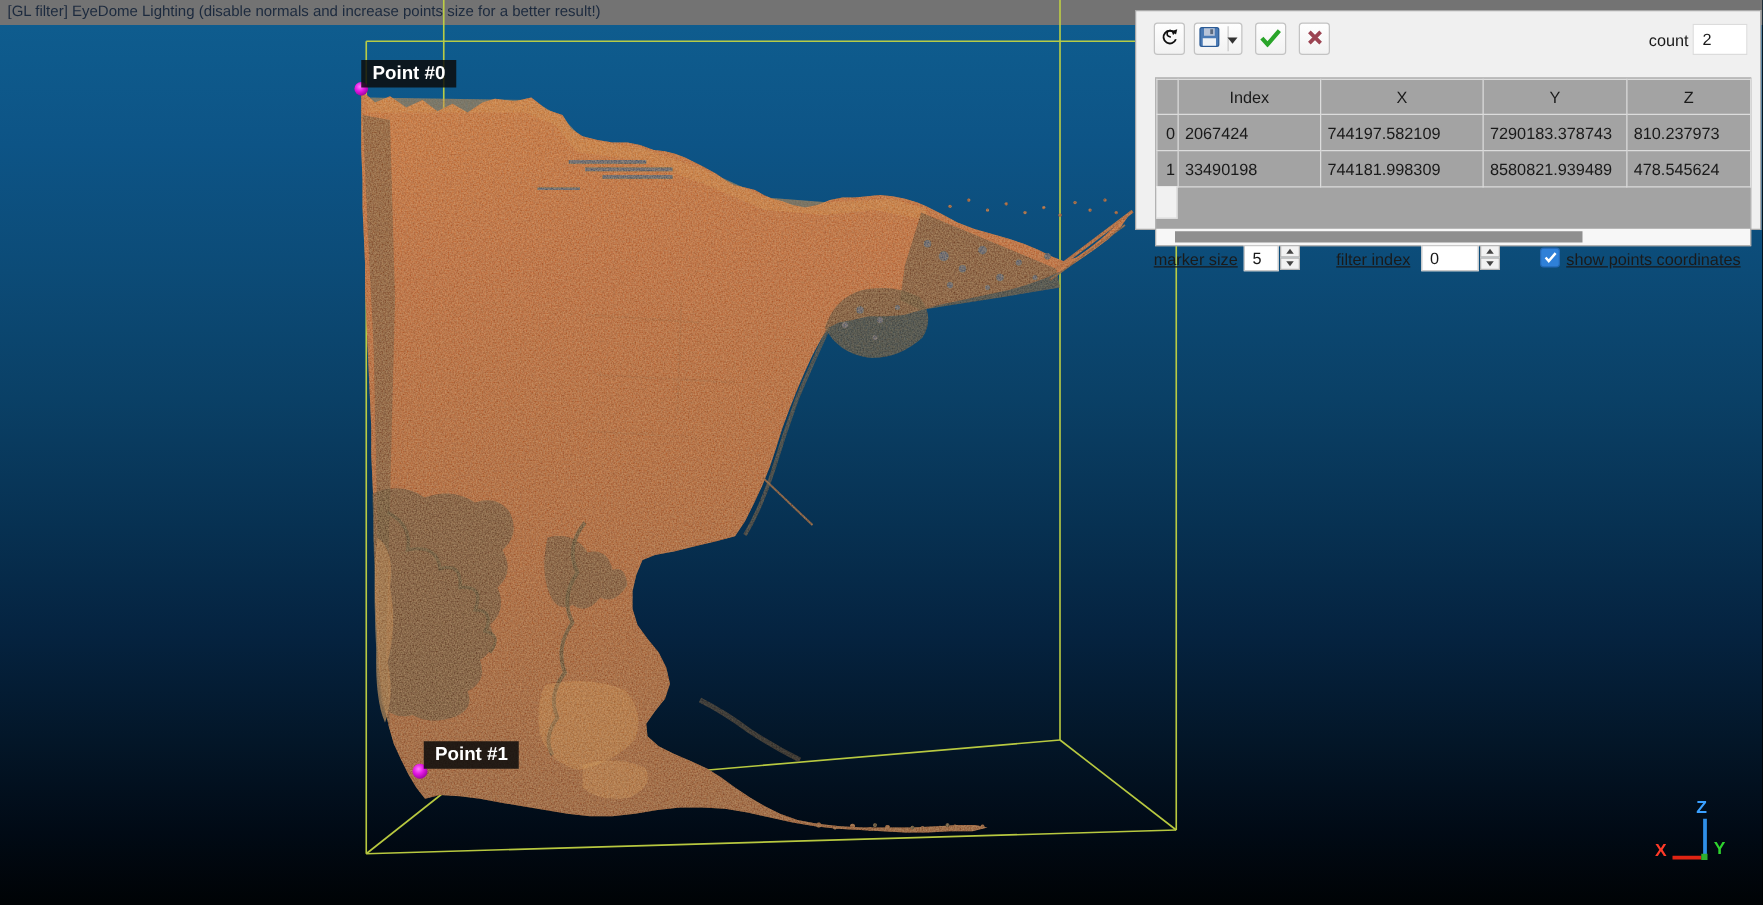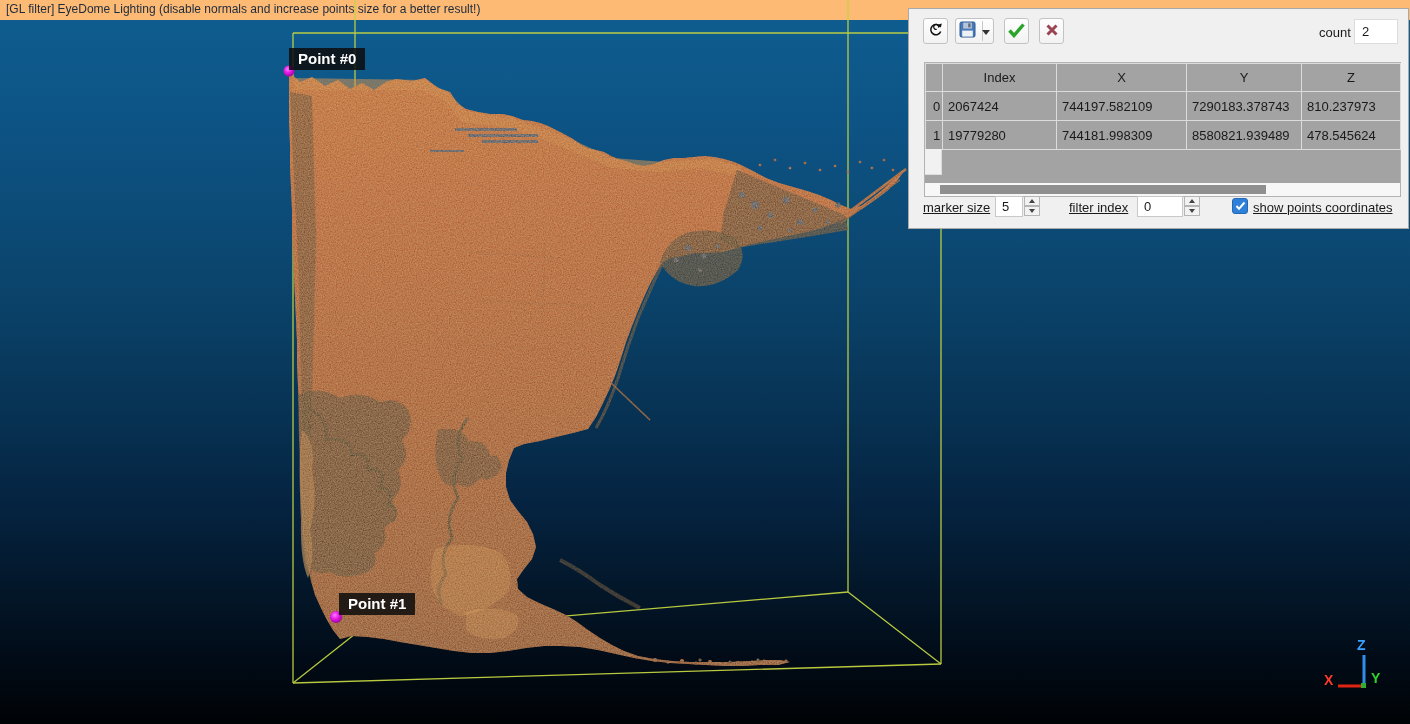--- a/index.html
+++ b/index.html
@@ -10,21 +10,21 @@
   .viewport {
     position:absolute; inset:0;
     background:linear-gradient(180deg,
       #0f5e90 0%, #0d5486 16%, #0c4b77 30%, #0a4066 44%,
       #073152 58%, #052340 70%, #031628 82%, #010a15 92%, #000305 100%);
   }
 
   
   .gl-banner {
     position:absolute; top:0; left:0; width:100%; height:20px;
-    background:#fdba74; color:#1c2a3e;
+    background:#737373; color:#1c2a3e;
     font-size:12px; line-height:19px; padding-left:6px; z-index:1;
   }
 
   svg.scene { position:absolute; top:0; left:0; z-index:2; }
 
   
   .pt-label {
     position:absolute; z-index:3;
     background:rgba(12,12,12,0.85); color:#ffffff;
     font-weight:bold; font-size:15px; line-height:17px;
@@ -34,21 +34,21 @@
   #label1 { left:339px; top:593px; }
 
   
   .axis-letter { position:absolute; z-index:3; font-size:14px; font-weight:bold; }
   #ax-x { left:1324px; top:672px; color:#ff3a28; }
   #ax-y { left:1371px; top:670px; color:#2ed32e; }
   #ax-z { left:1357px; top:637px; color:#3aa0ff; }
 
   
   #panel {
-    position:absolute; left:908px; top:8px; width:501px; height:221px;
+    position:absolute; left:908px; top:8px; width:501px; height:176px;
     background:#f0f0f0; border:1px solid #a9a9a9; z-index:4;
     font-size:13px; color:#1a1a1a;
   }
   .tbtn {
     position:absolute; top:9px; height:26px; width:25px;
     background:linear-gradient(#fefefe,#f2f2f2);
     border:1px solid #c3c3c3; border-radius:3px;
     display:flex; align-items:center; justify-content:center;
   }
   #btn-revert { left:14px; }
@@ -368,21 +368,21 @@
         <tbody>
           <tr>
             <td class="rowhdr">0</td>
             <td>2067424</td>
             <td>744197.582109</td>
             <td>7290183.378743</td>
             <td>810.237973</td>
           </tr>
           <tr>
             <td class="rowhdr">1</td>
-            <td>19779280</td>
+            <td>33490198</td>
             <td>744181.998309</td>
             <td>8580821.939489</td>
             <td>478.545624</td>
           </tr>
         </tbody>
       </table>
       <div class="rowstub"></div>
       <div class="hscroll">
         <div class="hthumb"></div>
       </div>

